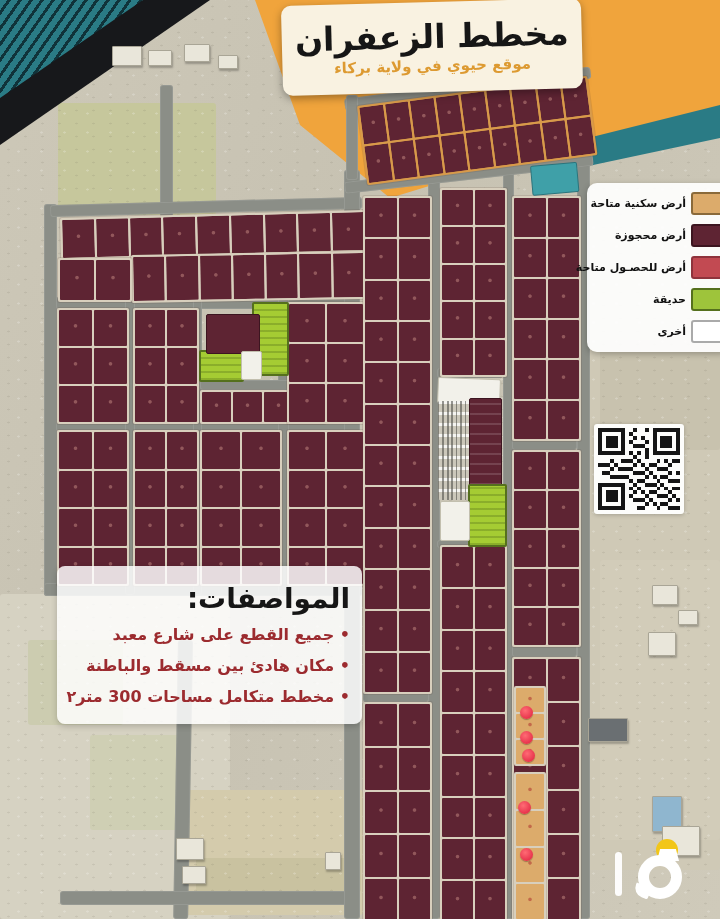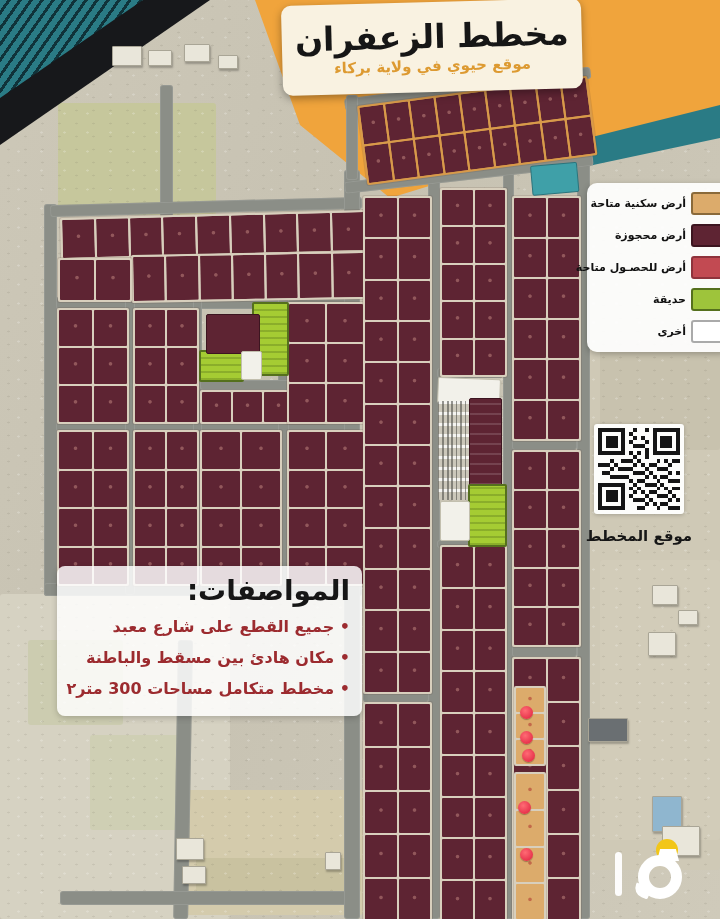--- a/index.html
+++ b/index.html
@@ -59,21 +59,21 @@
   .lg-row{display:flex;align-items:center;gap:5px;}
   .lg-sw{width:30px;height:19px;border-radius:3px;flex:0 0 auto;}
   .lg-tx{font-size:11px;font-weight:bold;color:#111;white-space:nowrap;line-height:1.05;}
   
   .qrwrap{position:absolute;left:580px;top:424px;width:118px;z-index:10;text-align:center;}
   .qrbox{width:82px;height:82px;margin:0 auto;background:#fdfdfb;padding:4px;border-radius:3px;box-shadow:0 1px 4px rgba(0,0,0,.2);}
   .qrbox svg{width:100%;height:100%;display:block;}
   .qr-cap{font-size:15px;font-weight:bold;color:#161616;margin-top:8px;line-height:1.9;}
   
   .specs{position:absolute;left:57px;top:566px;width:281px;z-index:10;
-    background:rgba(255,255,255,.84);border-radius:8px;padding:8px 12px 12px;box-shadow:0 2px 6px rgba(0,0,0,.2);}
+    background:rgba(255,255,255,.84);border-radius:8px;padding:16px 12px 12px;box-shadow:0 2px 6px rgba(0,0,0,.2);}
   .specs-title{font-size:28px;font-weight:bold;color:#161616;margin:0 0 4px;}
   .specs ul{list-style:none;margin:0;padding:0;}
   .specs li{font-size:16px;font-weight:bold;color:#9c2b2f;line-height:31px;white-space:nowrap;}
   .specs li::before{content:"• ";color:#9c2b2f;}
   
   .logo{position:absolute;left:438px;top:836px;width:272px;height:76px;z-index:11;
     display:flex;align-items:center;gap:12px;color:#fff;}
   .logo-text{font-size:46px;font-weight:bold;text-shadow:0 1px 3px rgba(0,0,0,.25);line-height:1;}
   .logo-bar{width:7px;height:44px;background:#fff;border-radius:4px;opacity:.95;}
   .logo-icon{position:relative;width:76px;height:70px;flex:0 0 auto;}
@@ -421,21 +421,20 @@
       </div>
     </div>
 
   <div class="qrwrap" dir="rtl">
     <div class="qrbox">
         <svg viewBox="0 0 21 21" xmlns="http://www.w3.org/2000/svg" shape-rendering="crispEdges">
           <path d="M0 0h1v1h-1zM1 0h1v1h-1zM2 0h1v1h-1zM3 0h1v1h-1zM4 0h1v1h-1zM5 0h1v1h-1zM6 0h1v1h-1zM0 1h1v1h-1zM6 1h1v1h-1zM0 2h1v1h-1zM2 2h1v1h-1zM3 2h1v1h-1zM4 2h1v1h-1zM6 2h1v1h-1zM0 3h1v1h-1zM2 3h1v1h-1zM3 3h1v1h-1zM4 3h1v1h-1zM6 3h1v1h-1zM0 4h1v1h-1zM2 4h1v1h-1zM3 4h1v1h-1zM4 4h1v1h-1zM6 4h1v1h-1zM0 5h1v1h-1zM6 5h1v1h-1zM0 6h1v1h-1zM1 6h1v1h-1zM2 6h1v1h-1zM3 6h1v1h-1zM4 6h1v1h-1zM5 6h1v1h-1zM6 6h1v1h-1zM14 0h1v1h-1zM15 0h1v1h-1zM16 0h1v1h-1zM17 0h1v1h-1zM18 0h1v1h-1zM19 0h1v1h-1zM20 0h1v1h-1zM14 1h1v1h-1zM20 1h1v1h-1zM14 2h1v1h-1zM16 2h1v1h-1zM17 2h1v1h-1zM18 2h1v1h-1zM20 2h1v1h-1zM14 3h1v1h-1zM16 3h1v1h-1zM17 3h1v1h-1zM18 3h1v1h-1zM20 3h1v1h-1zM14 4h1v1h-1zM16 4h1v1h-1zM17 4h1v1h-1zM18 4h1v1h-1zM20 4h1v1h-1zM14 5h1v1h-1zM20 5h1v1h-1zM14 6h1v1h-1zM15 6h1v1h-1zM16 6h1v1h-1zM17 6h1v1h-1zM18 6h1v1h-1zM19 6h1v1h-1zM20 6h1v1h-1zM0 14h1v1h-1zM1 14h1v1h-1zM2 14h1v1h-1zM3 14h1v1h-1zM4 14h1v1h-1zM5 14h1v1h-1zM6 14h1v1h-1zM0 15h1v1h-1zM6 15h1v1h-1zM0 16h1v1h-1zM2 16h1v1h-1zM3 16h1v1h-1zM4 16h1v1h-1zM6 16h1v1h-1zM0 17h1v1h-1zM2 17h1v1h-1zM3 17h1v1h-1zM4 17h1v1h-1zM6 17h1v1h-1zM0 18h1v1h-1zM2 18h1v1h-1zM3 18h1v1h-1zM4 18h1v1h-1zM6 18h1v1h-1zM0 19h1v1h-1zM6 19h1v1h-1zM0 20h1v1h-1zM1 20h1v1h-1zM2 20h1v1h-1zM3 20h1v1h-1zM4 20h1v1h-1zM5 20h1v1h-1zM6 20h1v1h-1zM9 0h1v1h-1zM12 0h1v1h-1zM8 1h1v1h-1zM9 2h1v1h-1zM11 2h1v1h-1zM8 3h1v1h-1zM12 3h1v1h-1zM9 4h1v1h-1zM10 4h1v1h-1zM11 4h1v1h-1zM12 5h1v1h-1zM8 6h1v1h-1zM10 6h1v1h-1zM12 6h1v1h-1zM9 7h1v1h-1zM12 7h1v1h-1zM3 8h1v1h-1zM6 8h1v1h-1zM7 8h1v1h-1zM8 8h1v1h-1zM10 8h1v1h-1zM15 8h1v1h-1zM17 8h1v1h-1zM19 8h1v1h-1zM20 8h1v1h-1zM0 9h1v1h-1zM1 9h1v1h-1zM2 9h1v1h-1zM4 9h1v1h-1zM9 9h1v1h-1zM11 9h1v1h-1zM13 9h1v1h-1zM14 9h1v1h-1zM18 9h1v1h-1zM3 10h1v1h-1zM5 10h1v1h-1zM6 10h1v1h-1zM7 10h1v1h-1zM8 10h1v1h-1zM12 10h1v1h-1zM15 10h1v1h-1zM16 10h1v1h-1zM17 10h1v1h-1zM1 11h1v1h-1zM2 11h1v1h-1zM9 11h1v1h-1zM10 11h1v1h-1zM11 11h1v1h-1zM13 11h1v1h-1zM18 11h1v1h-1zM20 11h1v1h-1zM3 12h1v1h-1zM4 12h1v1h-1zM5 12h1v1h-1zM6 12h1v1h-1zM7 12h1v1h-1zM12 12h1v1h-1zM14 12h1v1h-1zM16 12h1v1h-1zM17 12h1v1h-1zM8 13h1v1h-1zM10 13h1v1h-1zM11 13h1v1h-1zM15 13h1v1h-1zM18 13h1v1h-1zM19 13h1v1h-1zM20 13h1v1h-1zM9 14h1v1h-1zM12 14h1v1h-1zM13 14h1v1h-1zM14 14h1v1h-1zM16 14h1v1h-1zM8 15h1v1h-1zM10 15h1v1h-1zM15 15h1v1h-1zM17 15h1v1h-1zM19 15h1v1h-1zM20 15h1v1h-1zM9 16h1v1h-1zM11 16h1v1h-1zM13 16h1v1h-1zM14 16h1v1h-1zM18 16h1v1h-1zM8 17h1v1h-1zM12 17h1v1h-1zM15 17h1v1h-1zM16 17h1v1h-1zM17 17h1v1h-1zM19 17h1v1h-1zM9 18h1v1h-1zM10 18h1v1h-1zM11 18h1v1h-1zM13 18h1v1h-1zM18 18h1v1h-1zM20 18h1v1h-1zM12 19h1v1h-1zM14 19h1v1h-1zM16 19h1v1h-1zM17 19h1v1h-1zM10 20h1v1h-1zM11 20h1v1h-1zM15 20h1v1h-1zM18 20h1v1h-1zM19 20h1v1h-1zM20 20h1v1h-1z" fill="#151515"></path>
         </svg>
       </div>
     <div class="qr-cap">
-      <div>موقع المخطط</div>
     </div>
   </div>
 
   <div class="specs" dir="rtl">
     <div class="specs-title">المواصفات:</div>
     <ul>
         <li>جميع القطع على شارع معبد</li>
         <li>مكان هادئ بين مسقط والباطنة</li>
         <li>مخطط متكامل مساحات 300 متر٢</li>
       </ul>

